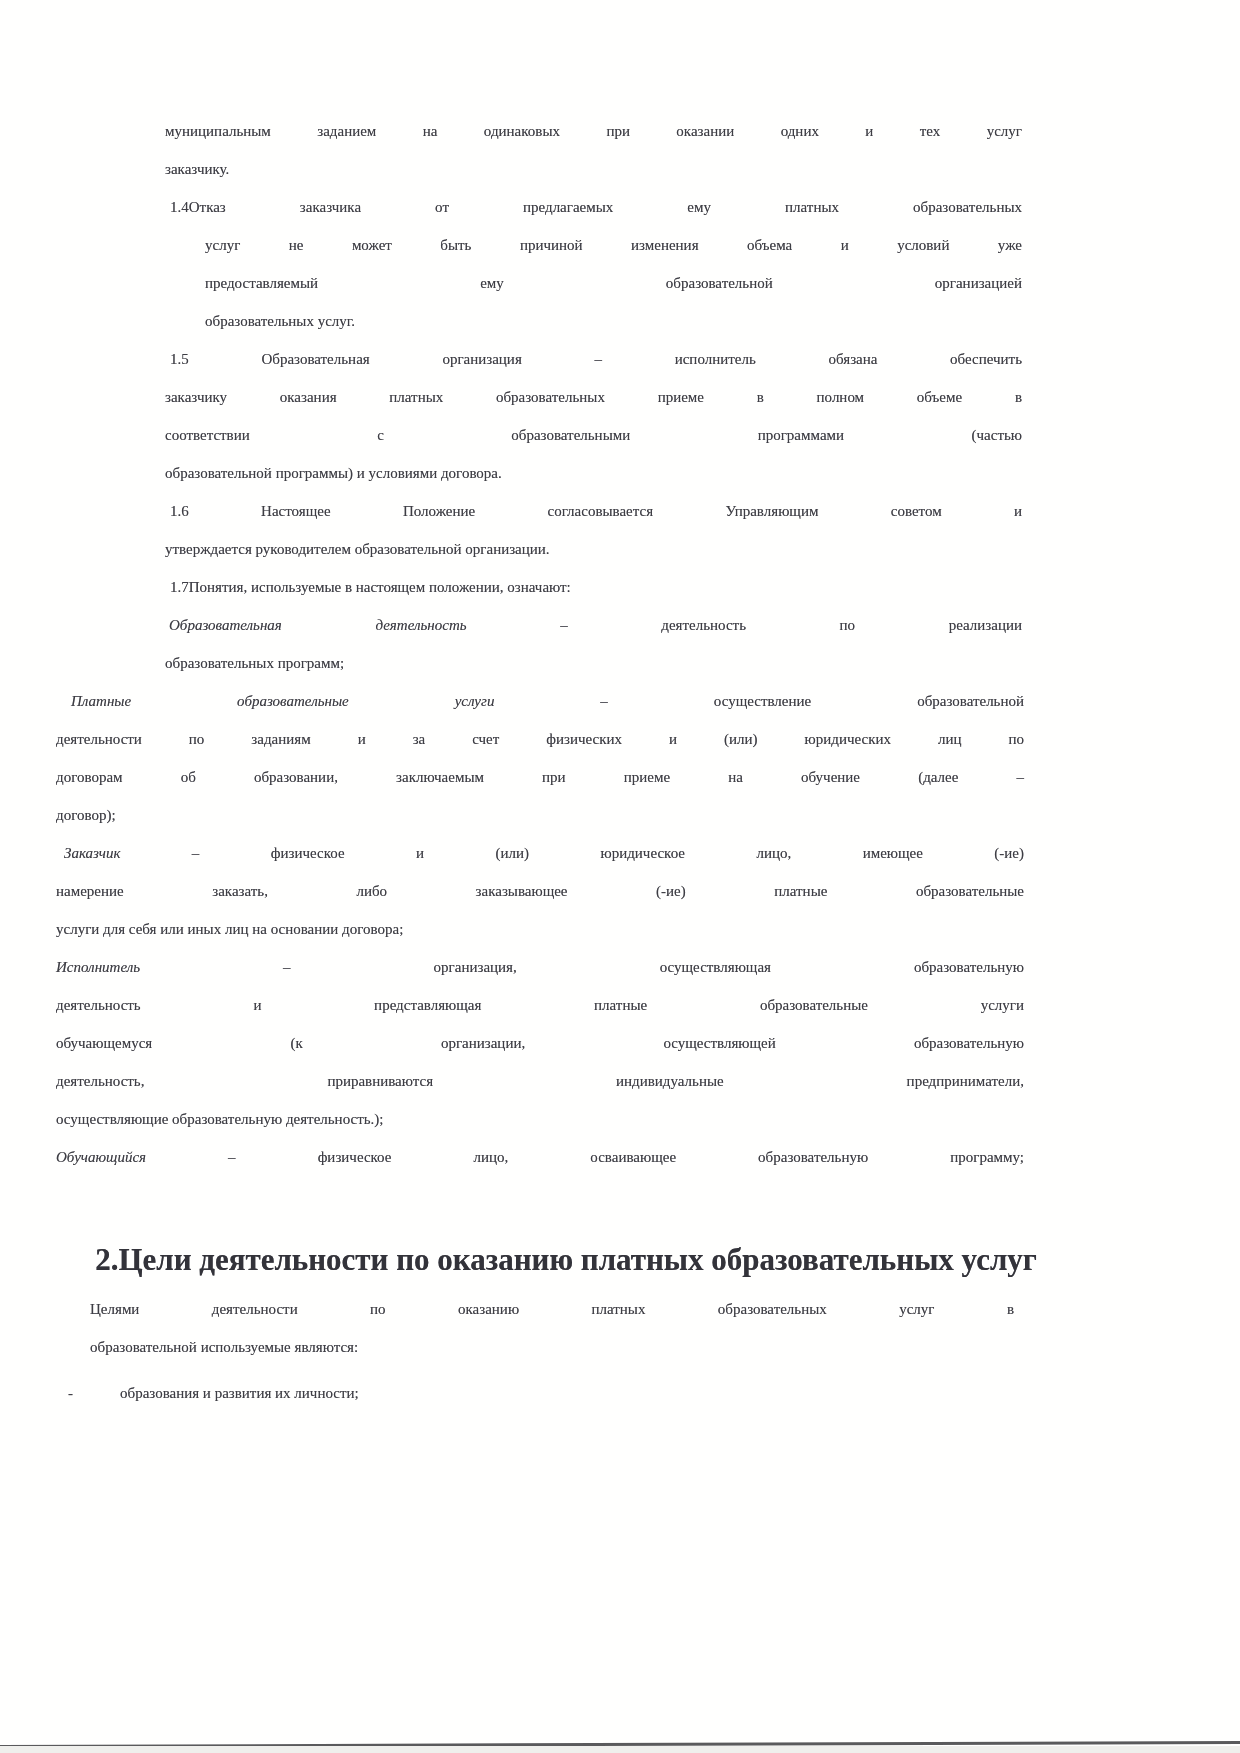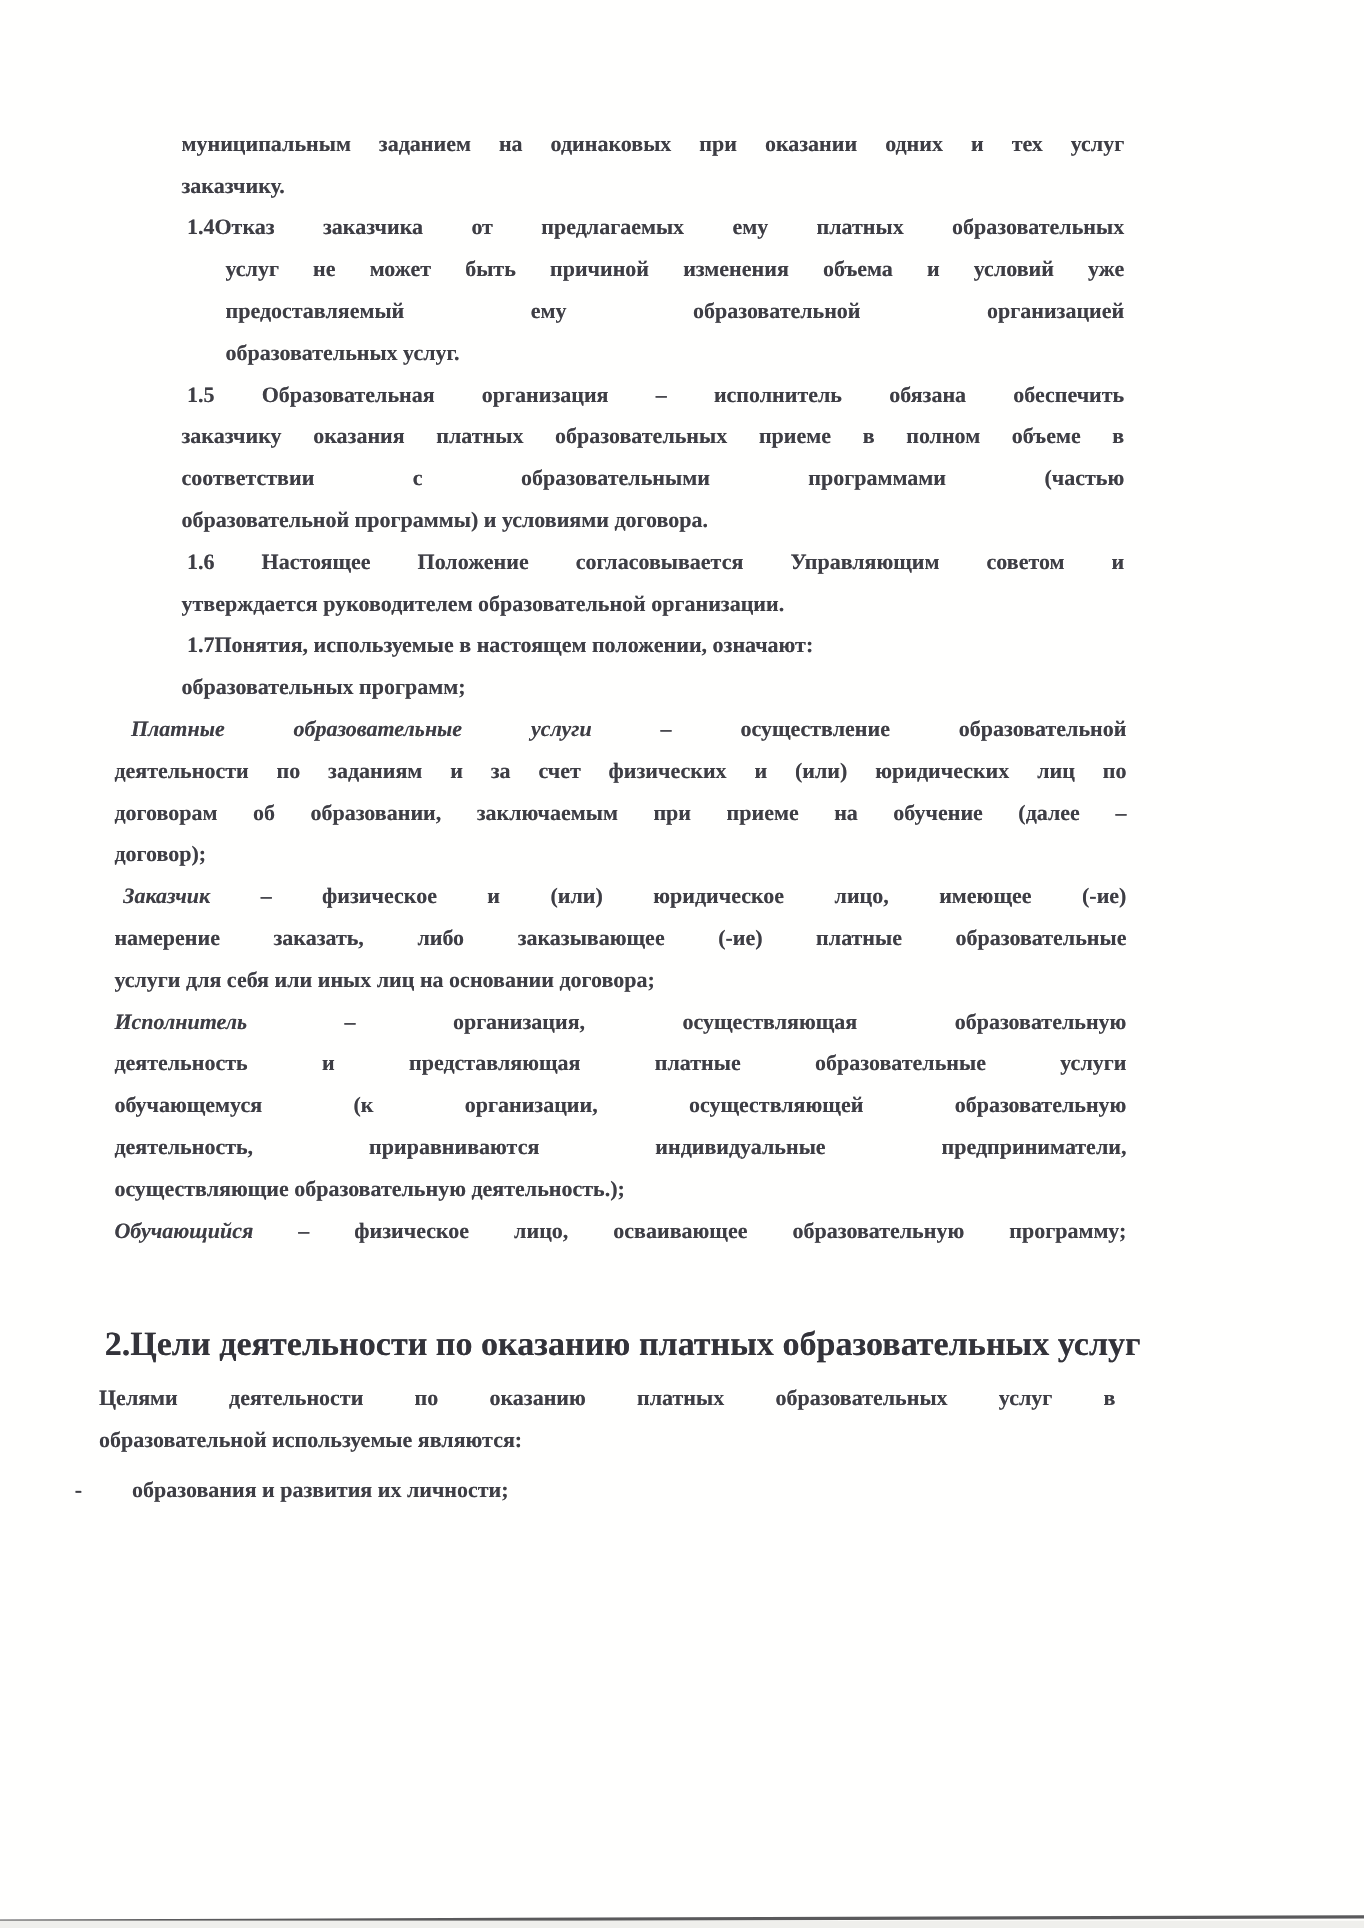--- a/index.html
+++ b/index.html
@@ -8,33 +8,32 @@
     position:relative;
     width:1240px; height:1753px;
     margin:0 auto;
     background:#fffffe;
     overflow:hidden;
     font-family:"Liberation Serif","DejaVu Serif",serif;
     color:#3e3e45;
   }
   .content { position:absolute; top:112px; left:0; width:1240px; }
   .ln {
-    font-size:20px;
+    font-size:15px;
     line-height:38px;
     text-align:left;
     text-shadow:0 0 0.5px rgba(62,62,70,0.55);
-    font-weight:bold;
   }
   .j { text-align:justify; text-align-last:justify; text-justify:inter-word; }
   .it { font-style:italic; }
   
   .mA { margin-left:165px; margin-right:218px; }
   .mB { margin-left:170px; margin-right:218px; }
   .mC { margin-left:205px; margin-right:218px; }
-  .mD { margin-left:104px; margin-right:216px; }
+  .mD { margin-left:56px; margin-right:216px; }
   .mF { margin-left:90px;  margin-right:226px; }
   .mG { margin-left:120px; margin-right:226px; }
   .tiA { text-indent:4px; }
   .tiB { text-indent:15px; }
   .tiC { text-indent:8px; }
   .heading {
     font-weight:bold;
     font-size:31px;
     line-height:44px;
     margin:62px 200px 8px 92px;
@@ -77,20 +76,24 @@
     <div class="ln mB j">1.5 Образовательная организация – исполнитель обязана обеспечить</div>
     <div class="ln mA j">заказчику оказания платных образовательных приеме в полном объеме в</div>
     <div class="ln mA j">соответствии с образовательными программами (частью</div>
     <div class="ln mA">образовательной программы) и условиями договора.</div>
 
     <div class="ln mB j">1.6 Настоящее Положение согласовывается Управляющим советом и</div>
     <div class="ln mA">утверждается руководителем образовательной организации.</div>
 
     <div class="ln mB">1.7Понятия, используемые в настоящем положении, означают:</div>
 
+    <div class="ln mA j tiA">
+      <span class="it">Образовательная деятельность</span>
+      <span>– деятельность по реализации</span>
+    </div>
     <div class="ln mA">образовательных программ;</div>
 
     <div class="ln mD j tiB">
       <span class="it">Платные образовательные услуги</span>
       <span>– осуществление образовательной</span>
     </div>
     <div class="ln mD j">деятельности по заданиям и за счет физических и (или) юридических лиц по</div>
     <div class="ln mD j">договорам об образовании, заключаемым при приеме на обучение (далее –</div>
     <div class="ln mD">договор);</div>
 

